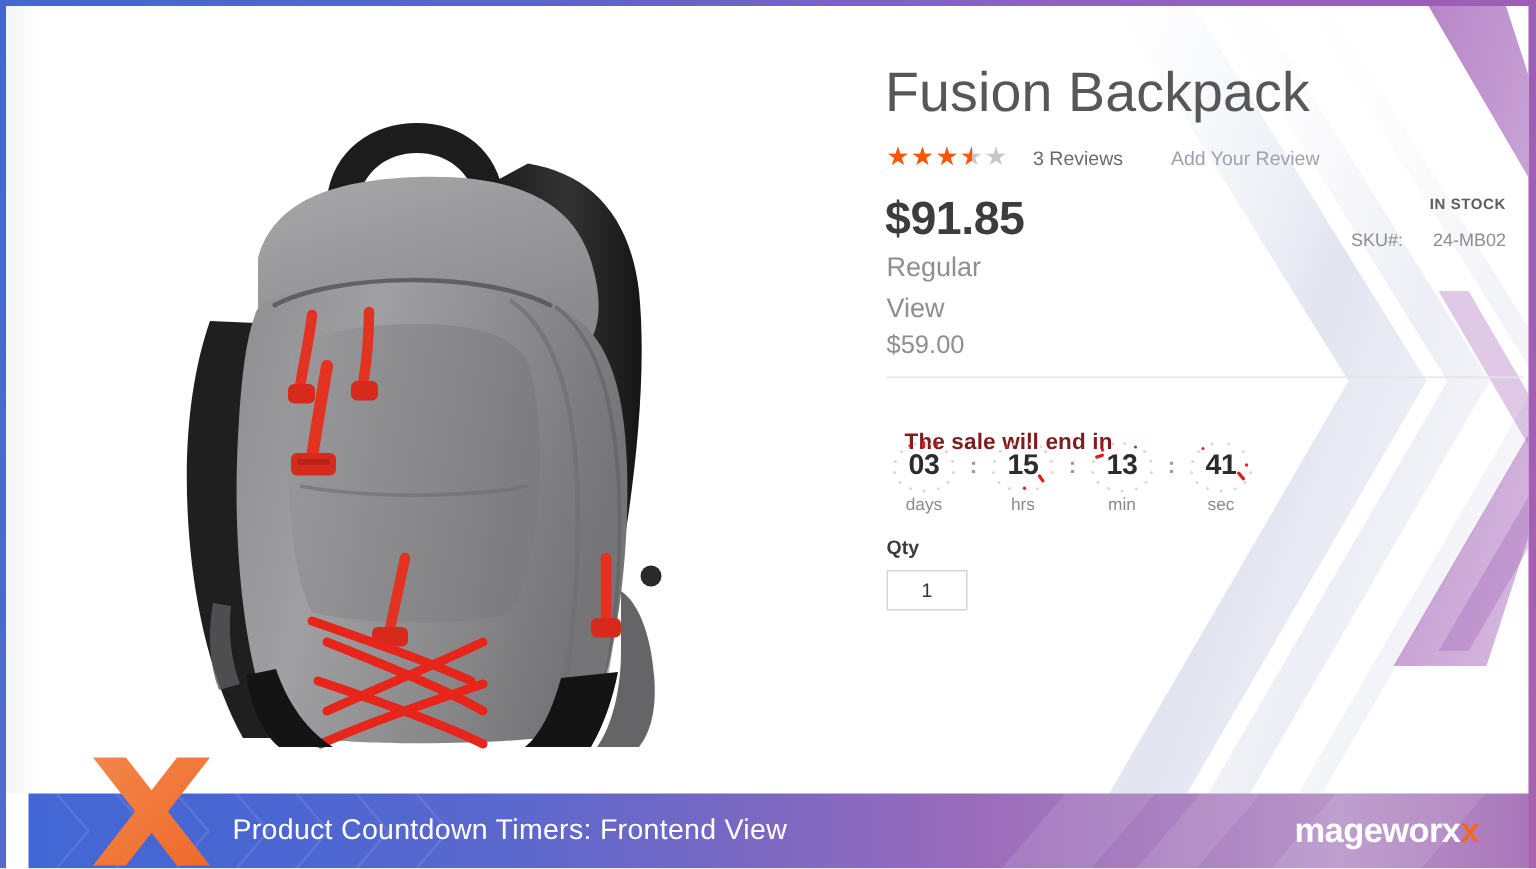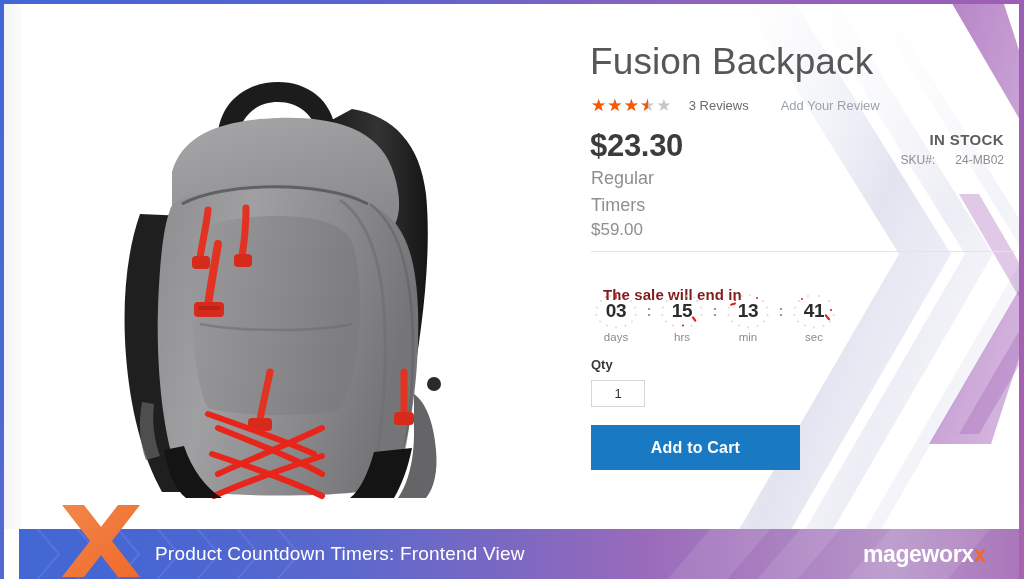--- a/index.html
+++ b/index.html
@@ -165,21 +165,21 @@
     font-size: 17px;
     font-weight: 300;
     color: #8f8f8f;
   }
 
   
   .stock-status {
     position: absolute;
     top: 127px;
     right: 15px;
-    font-size: 15px;
+    font-size: 10px;
     font-weight: bold;
     color: #5d5d5d;
     letter-spacing: 0.4px;
     white-space: nowrap;
   }
   .sku-line {
     position: absolute;
     top: 149px;
     right: 15px;
     font-size: 12px;
@@ -519,22 +519,22 @@
 
       <div class="rating-row">
         <span class="stars">
           <span class="star-bg">★★★★★</span>
           <span class="star-fg" style="width:70%;">★★★★★</span>
         </span>
         <a class="reviews-link" href="#">3  Reviews</a>
         <a class="add-review-link" href="#">Add Your Review</a>
       </div>
 
-      <div class="price-main">$23.30</div>
-      <div class="price-label">Regular Timers</div>
+      <div class="price-main">$91.85</div>
+      <div class="price-label">Regular View</div>
       <div class="price-old">$59.00</div>
 
       <div class="stock-status">IN STOCK</div>
       <div class="sku-line">
         <span class="sku-label">SKU#:</span><span class="sku-value">24-MB02</span>
       </div>
 
       <div class="divider"></div>
 
       <div class="countdown-title">The sale will end in</div>
@@ -658,21 +658,20 @@
             <span class="cd-value">41</span>
           </div>
           <span class="cd-label">sec</span>
         </div>
 
       </div>
 
       <div class="qty-label">Qty</div>
       <input class="qty-input" type="text" value="1" style="">
 
-      <button class="add-to-cart">Add to Cart</button>
 
     </div>
   </div>
 
   <div class="footer">
     <div class="footer-pattern">
       <svg viewBox="0 0 1015 50" preserveAspectRatio="none" xmlns="http://www.w3.org/2000/svg">
         <g fill="none" stroke="#ffffff" stroke-opacity="0.16" stroke-width="2">
           <path d="M10 -10 L 40 25 L 10 60"></path>
           <path d="M50 -10 L 80 25 L 50 60"></path>

